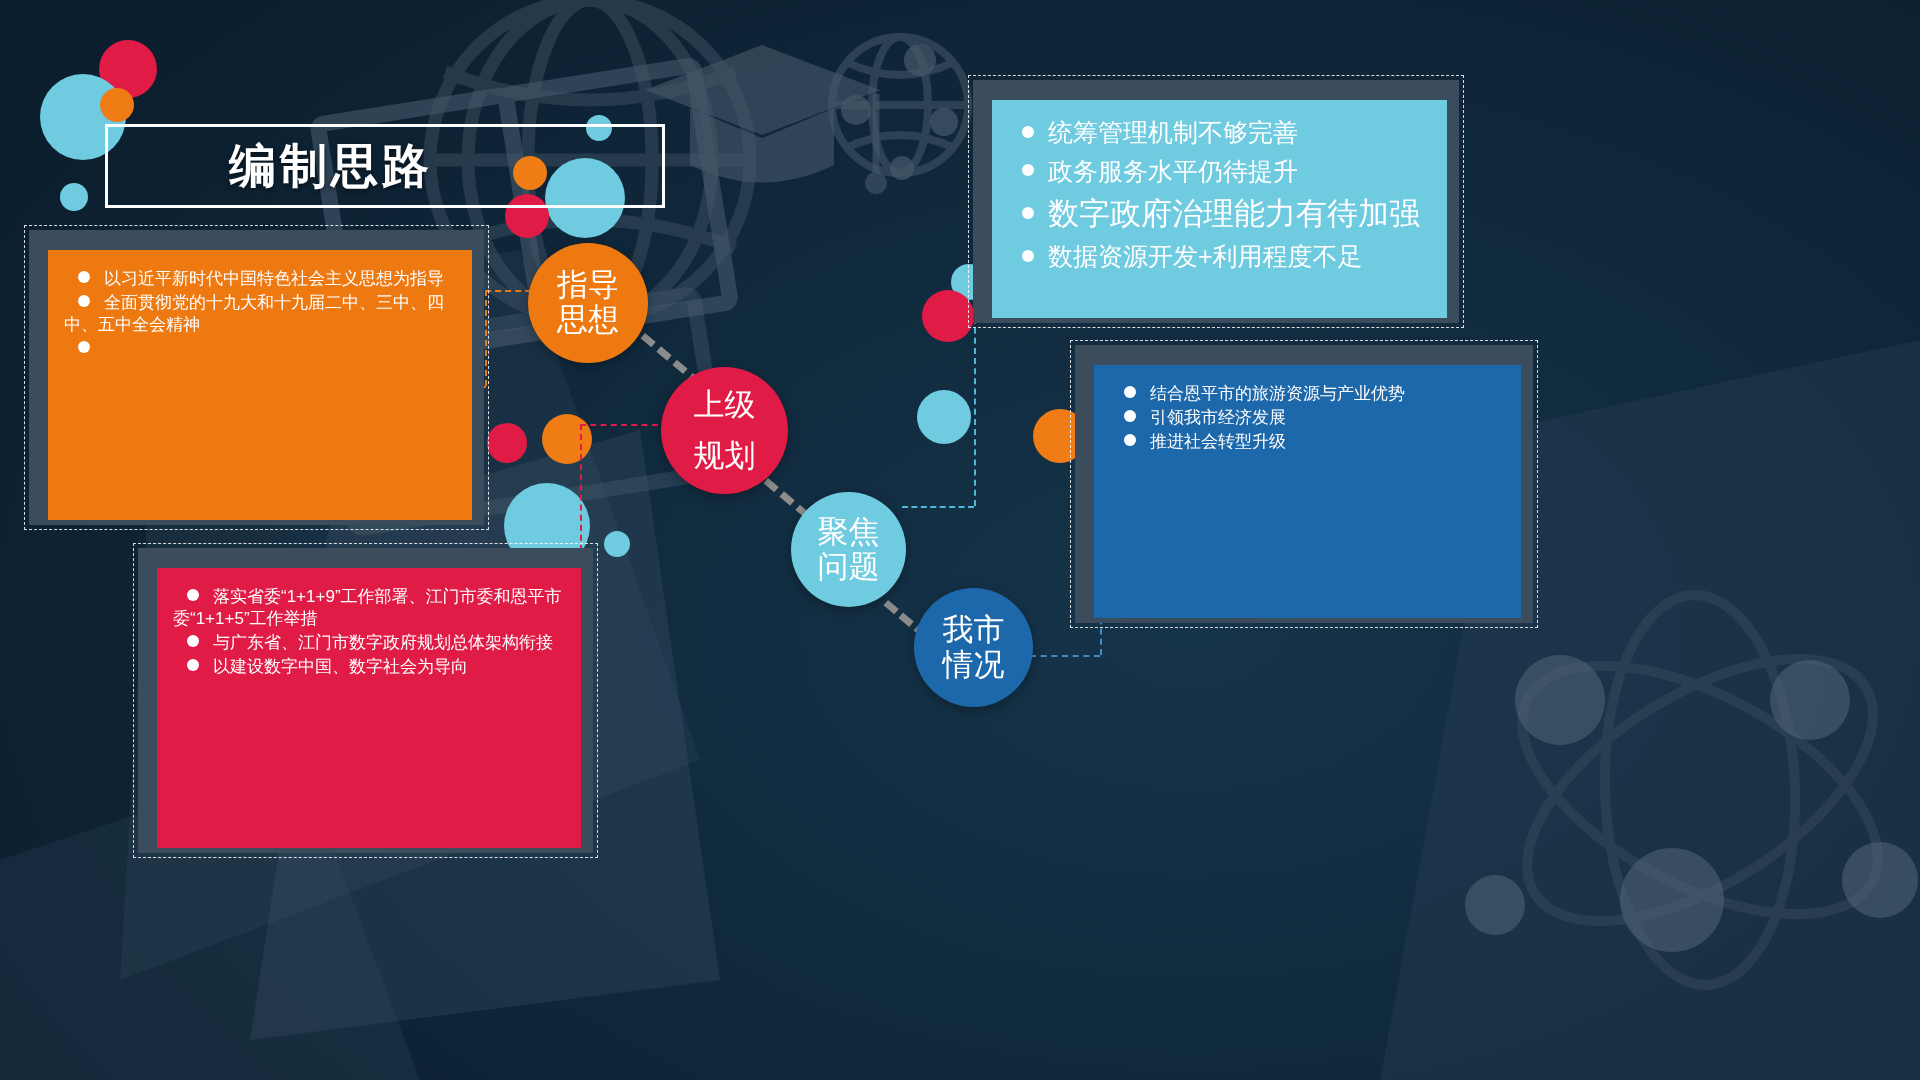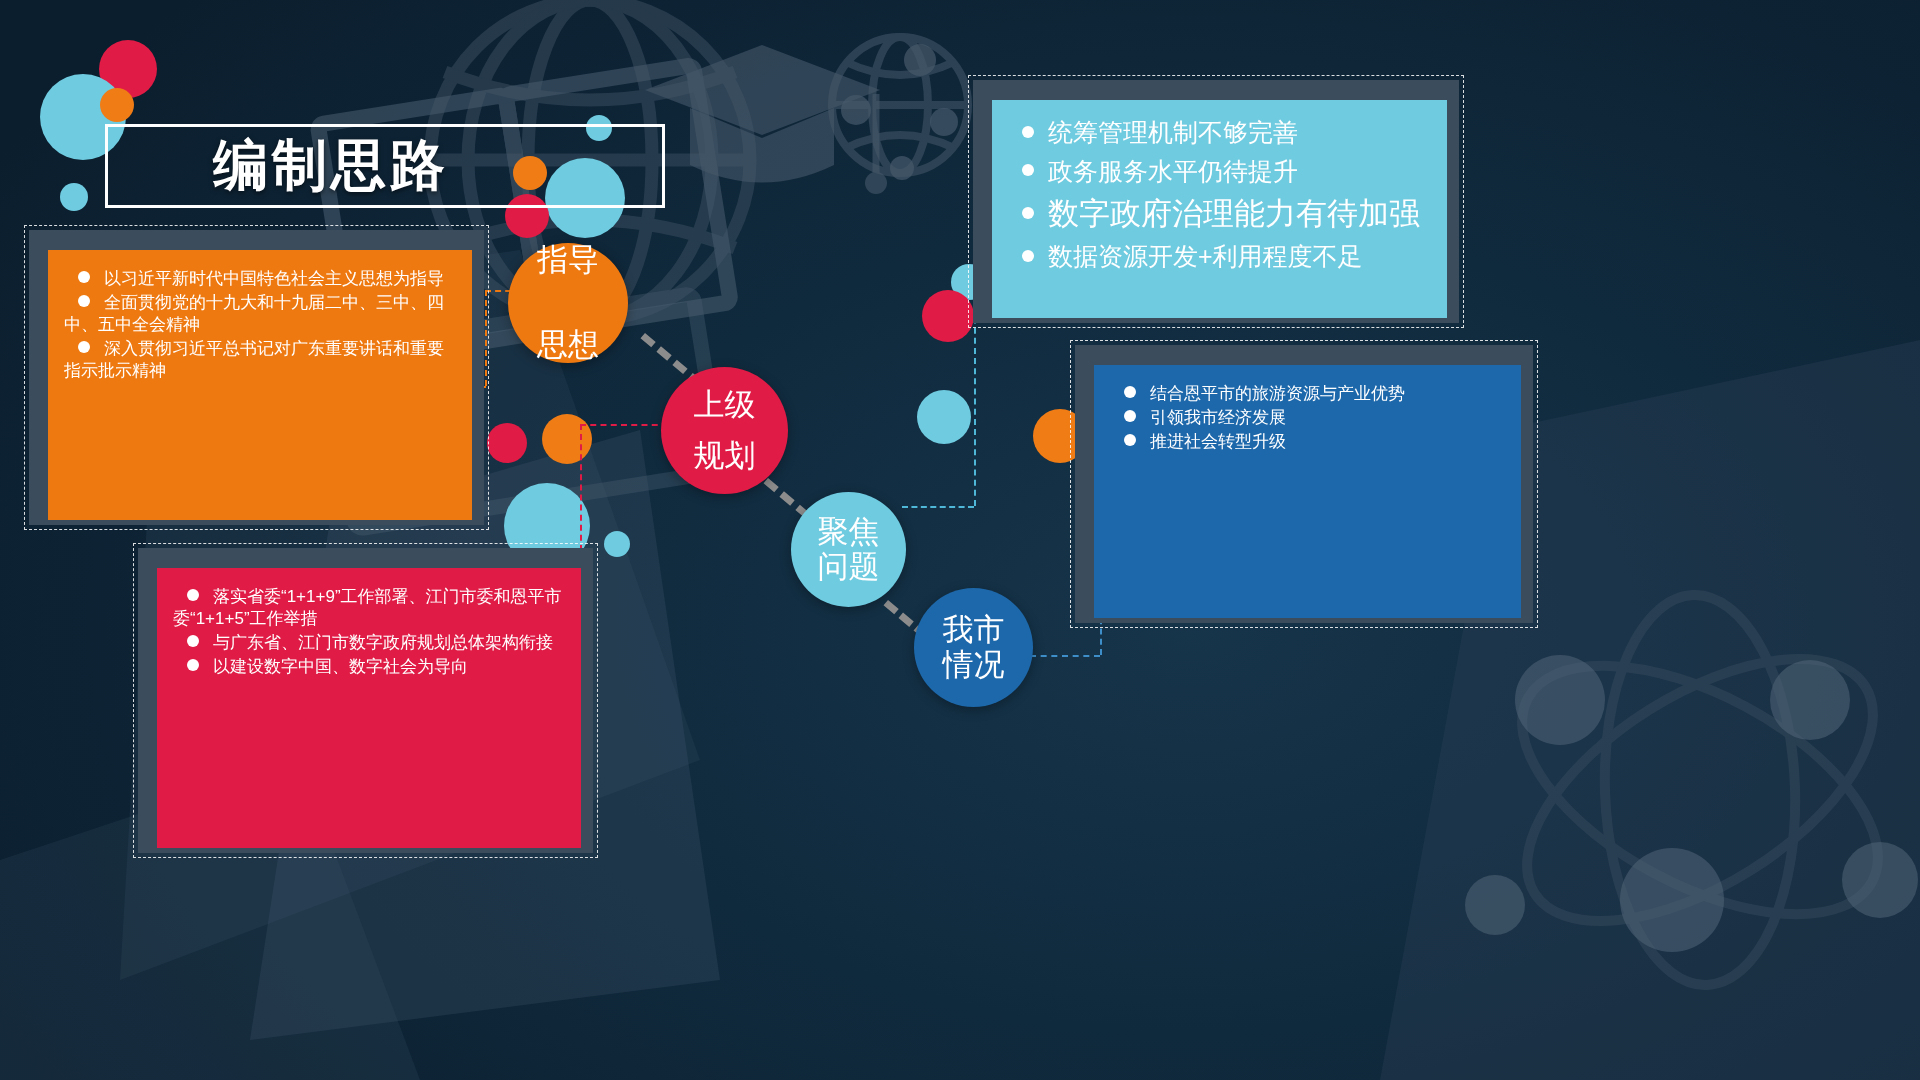--- a/index.html
+++ b/index.html
@@ -17,21 +17,21 @@
   .bg-art{position:absolute;pointer-events:none;}
 
   
   .dot{position:absolute;border-radius:50%;}
 
   
   #title-box{position:absolute;left:105px;top:124px;width:560px;height:84px;
     border:3px solid #ffffff;box-sizing:border-box;z-index:30;}
   #title-text{position:absolute;left:105px;top:124px;width:452px;height:84px;
     display:flex;align-items:center;justify-content:center;
-    font-size:55px;font-weight:bold;letter-spacing:4px;color:#ffffff;z-index:31;
+    font-size:47px;font-weight:bold;letter-spacing:4px;color:#ffffff;z-index:31;
     text-shadow:0 2px 5px rgba(0,0,0,.55);}
 
   
   .panel-wrap{position:absolute;z-index:20;}
   .panel-dash{position:absolute;inset:0;border:1.5px dashed rgba(255,255,255,.85);box-sizing:border-box;}
   .panel-frame{position:absolute;background:#3b4c5c;}
   .panel-body{position:absolute;box-sizing:border-box;padding:18px 16px 14px 16px;}
   .panel-body ul{list-style:none;margin:0;padding:0;}
   .panel-body li{position:relative;color:#fff;font-size:17px;line-height:1.3;
     padding-left:0;margin:0 0 2px 0;text-indent:0;}
@@ -177,21 +177,21 @@
     <div class="panel-frame" style="left:5px;top:5px;width:455px;height:295px;"></div>
     <div class="panel-body" style="left:24px;top:25px;width:424px;height:270px;background:#ef7911;">
       <ul>
         <li>
           <span class="bullet"></span><span>以习近平新时代中国特色社会主义思想为指导</span>
         </li>
         <li>
           <span class="bullet"></span><span>全面贯彻党的十九大和十九届二中、三中、四中、五中全会精神</span>
         </li>
         <li>
-          <span class="bullet"></span><span>深入贯彻习近平总书记对广东重要讲话和重要指示批示精神</span>
+          <span class="bullet"></span>
         </li>
       </ul>
     </div>
   </div>
 
   <div class="panel-wrap" style="left:133px;top:543px;width:465px;height:315px;">
     <div class="panel-dash"></div>
     <div class="panel-frame" style="left:5px;top:5px;width:455px;height:305px;"></div>
     <div class="panel-body" style="left:24px;top:25px;width:424px;height:280px;background:#e01b45;">
       <ul>
@@ -240,21 +240,21 @@
         <li>
           <span class="bullet"></span><span>引领我市经济发展</span>
         </li>
         <li>
           <span class="bullet"></span><span>推进社会转型升级</span>
         </li>
       </ul>
     </div>
   </div>
 
-  <div class="circ" style="left:508px;top:243px;width:120px;height:120px;background:#ef7911;justify-content:space-between;">
+  <div class="circ" style="left:528px;top:243px;width:120px;height:120px;background:#ef7911;">
     <span>指导</span>
     <span>思想</span>
   </div>
 
   <div class="circ" style="left:661px;top:367px;width:127px;height:127px;background:#e01b45;gap:16px;">
     <span>上级</span>
     <span>规划</span>
   </div>
 
   <div class="circ" style="left:791px;top:492px;width:115px;height:115px;background:#6fcbe0;">

